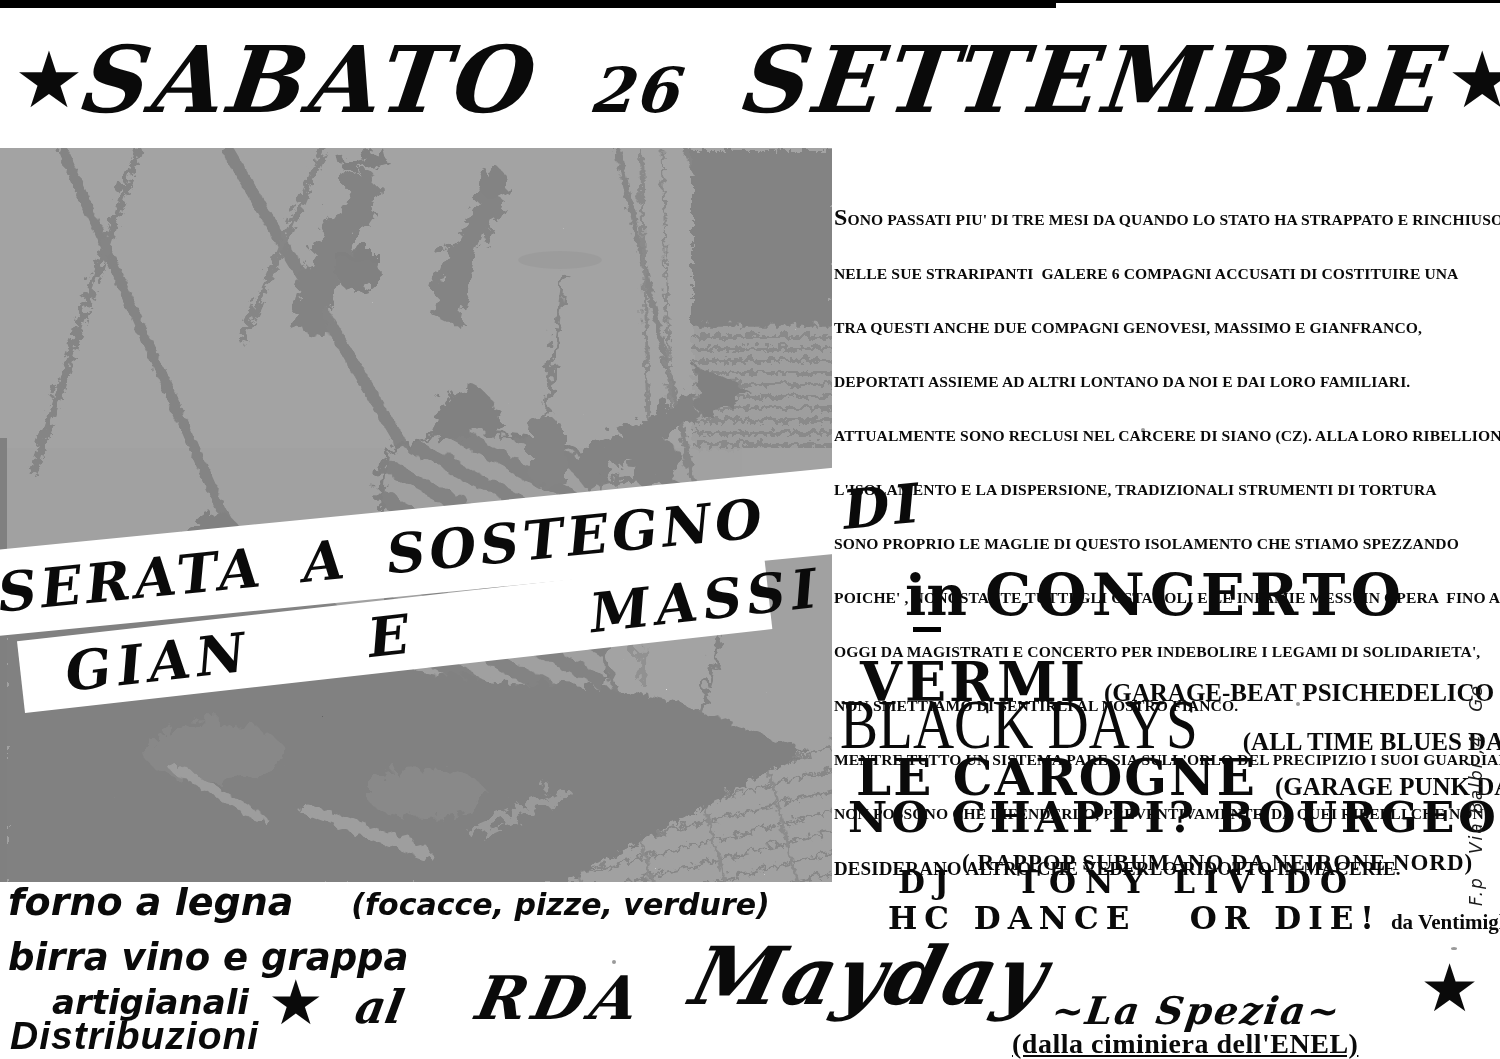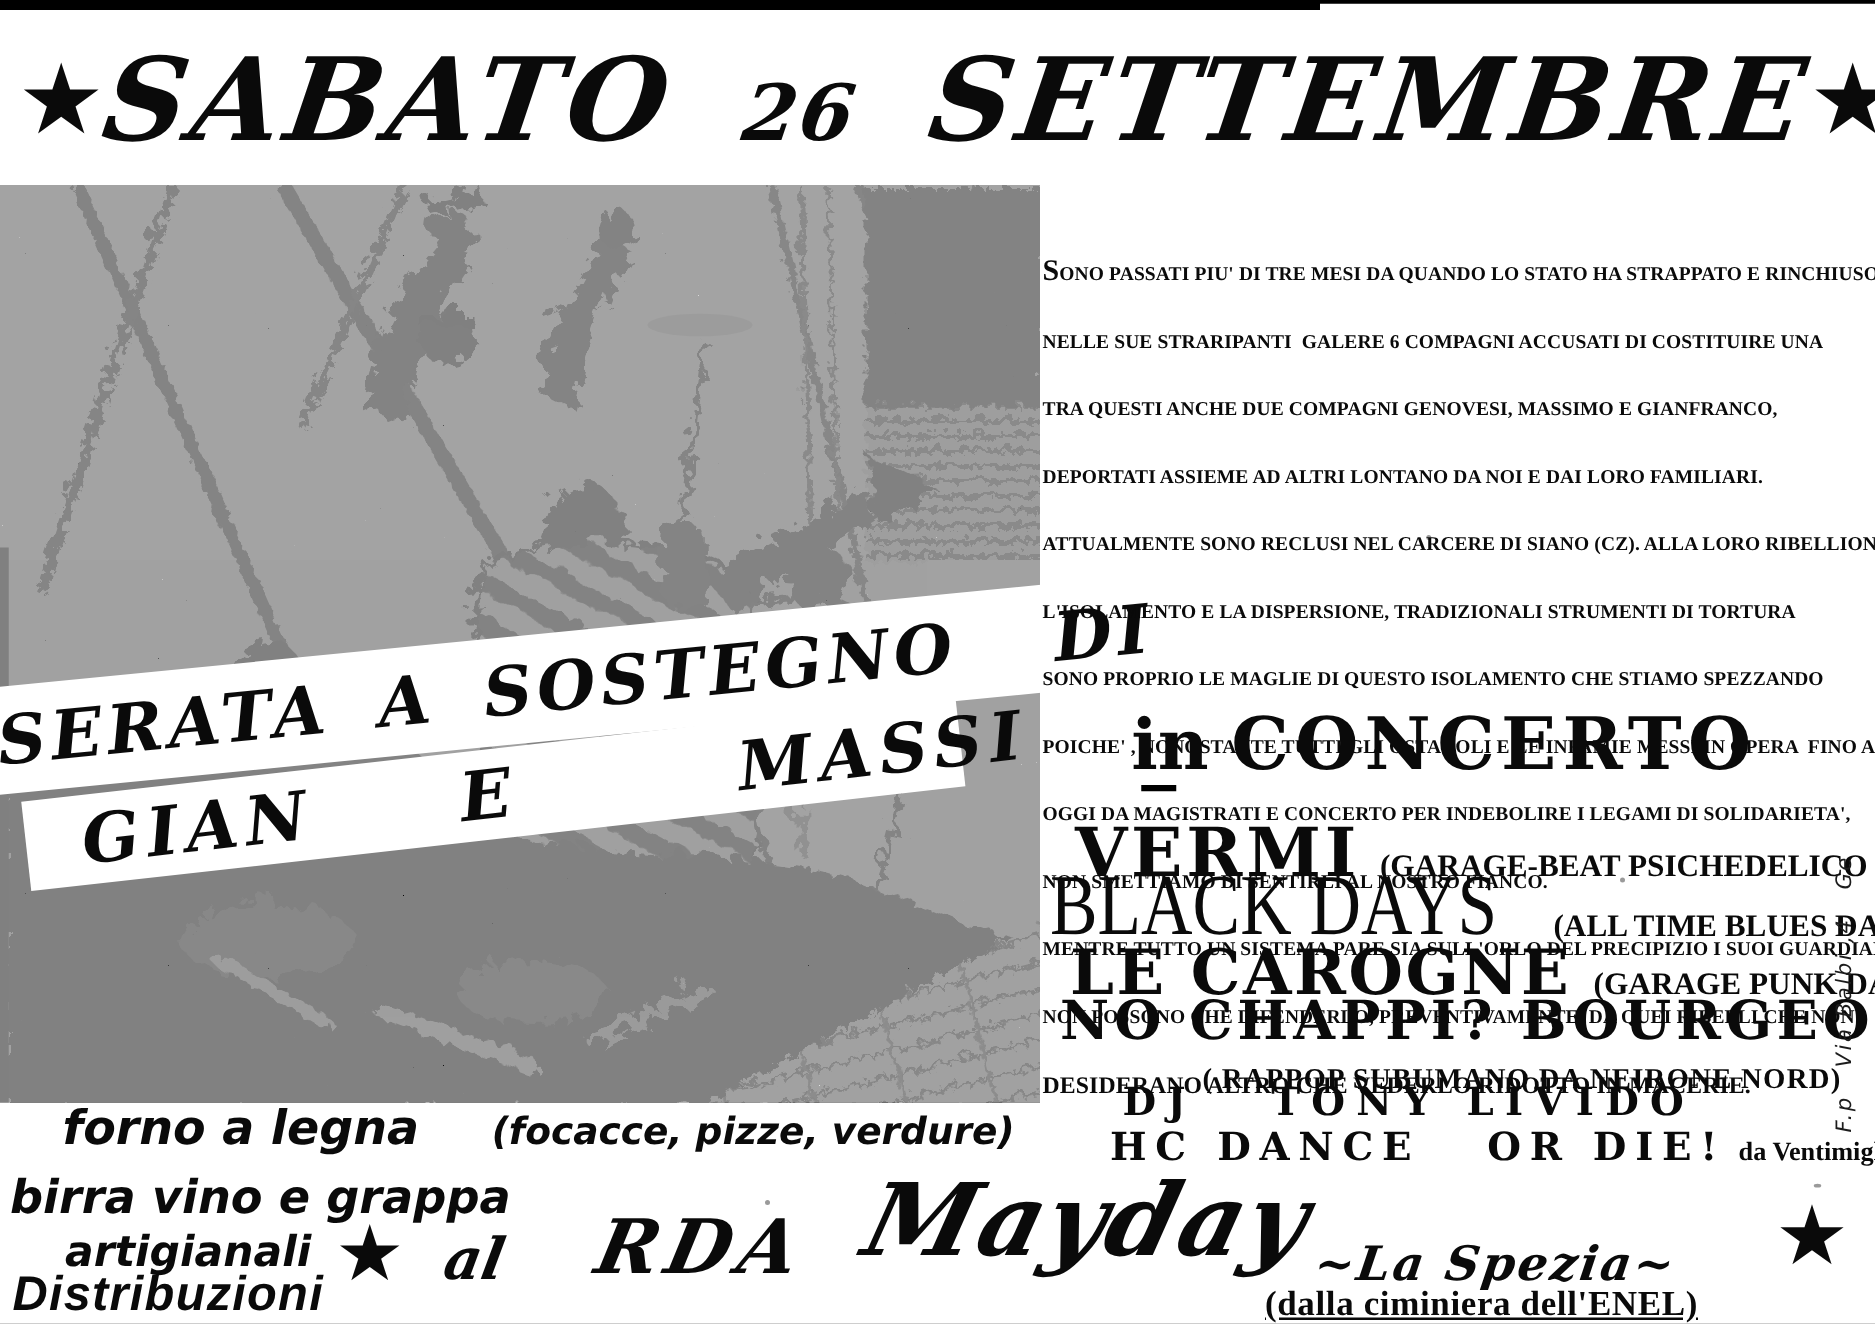--- a/index.html
+++ b/index.html
@@ -64,21 +64,21 @@
   .dj-line{left:898px;top:864px;font-family:"DejaVu Serif",serif;font-weight:bold;font-size:31px;
            letter-spacing:9px;white-space:pre;}
   .hc-line{left:888px;top:900px;font-family:"DejaVu Serif",serif;font-weight:bold;font-size:31px;
            letter-spacing:7px;white-space:pre;display:flex;align-items:baseline;}
   .hc-from{font-family:"Liberation Serif",serif;font-size:21px;letter-spacing:0;margin-left:10px;}
 
   
   .brush{font-family:"DejaVu Sans",sans-serif;font-weight:bold;font-style:italic;}
   .info1{left:8px;top:880px;display:flex;align-items:baseline;}
   .time{font-size:38px;border-bottom:4px solid #000;padding-bottom:1px;}
-  .oven{font-size:38px;margin-left:42px;}
+  .oven{font-size:38px;}
   .menu{font-size:30px;margin-left:58px;}
   .info2{left:8px;top:936px;font-size:37px;}
   .info3{left:52px;top:982px;font-size:34px;}
   .info4{left:10px;top:1014px;font-family:Liberation Sans, sans-serif;font-weight:bold;font-style:italic;
          font-size:39px;letter-spacing:1px;}
 
   
   .vstar{font-family:"DejaVu Sans",sans-serif;line-height:1;}
   .vstar1{left:268px;top:972px;font-size:62px;}
   .vstar2{left:1420px;top:956px;font-size:66px;}

